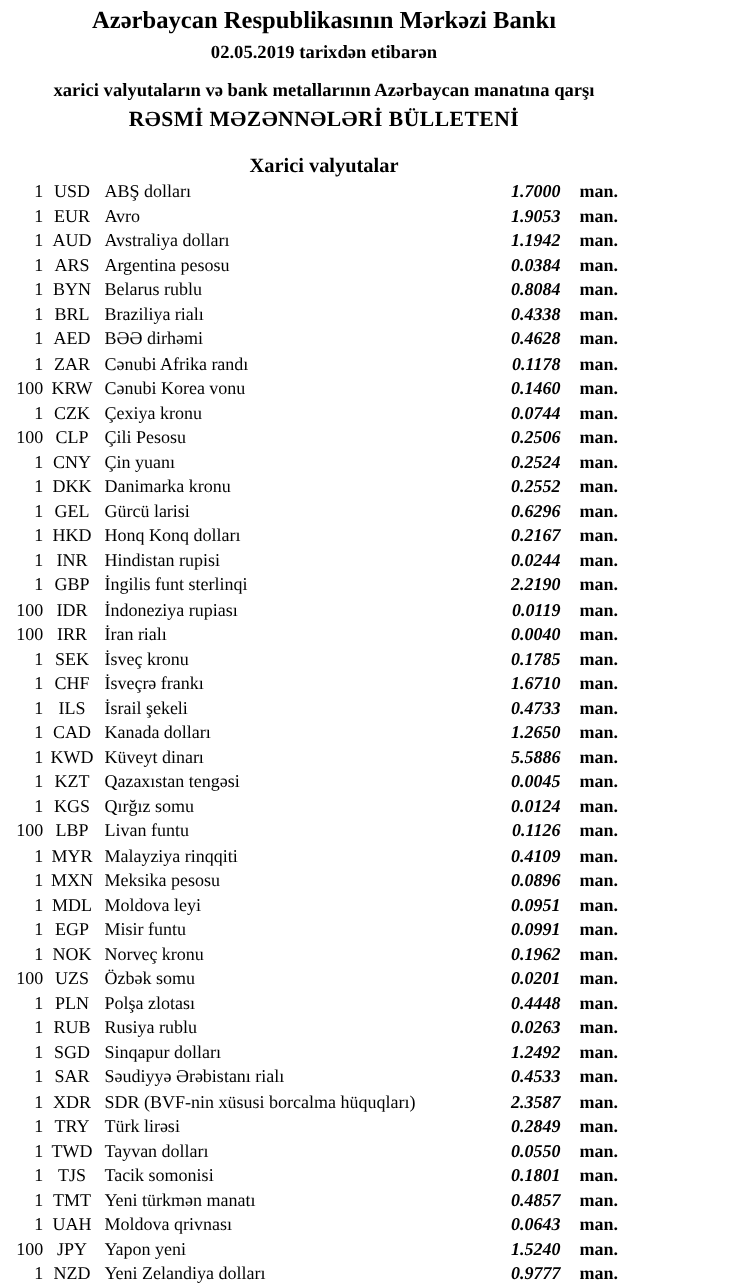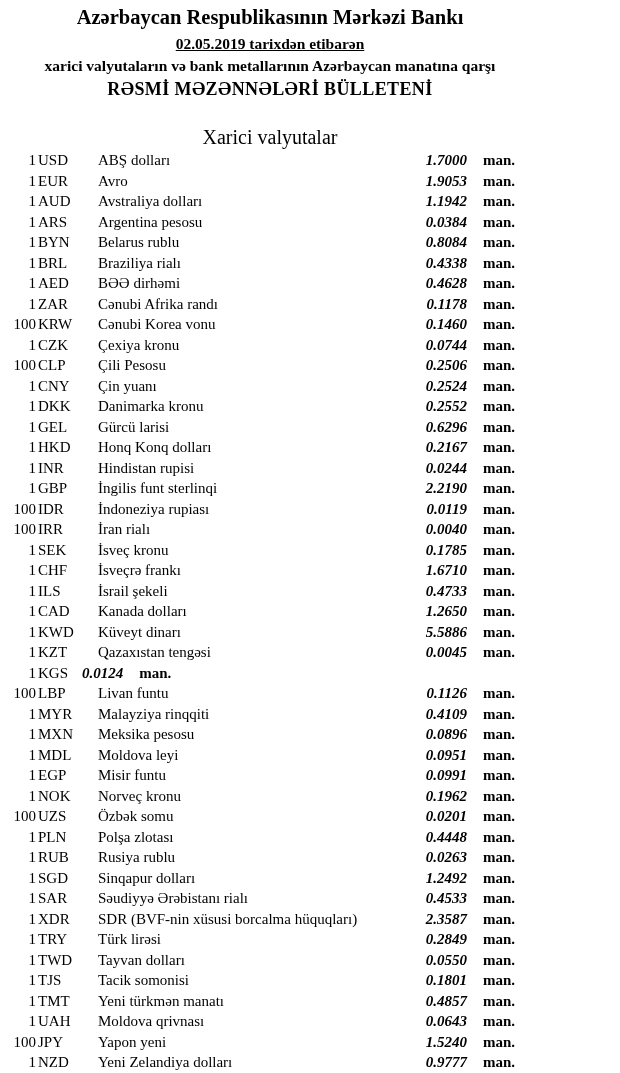--- a/index.html
+++ b/index.html
@@ -25,41 +25,40 @@
   .bank-title {
     font-size: 20.5px;
     font-weight: 700;
     line-height: 25px;
   }
   .date-line {
     font-size: 15.5px;
     font-weight: 700;
     line-height: 18px;
     margin-top: 5px;
-    text-decoration: underline;
   }
   .subject-line {
     font-size: 15.5px;
     font-weight: 700;
     line-height: 18px;
-    margin-top: 4px;
+    margin-top: 14px;
   }
   .bulletin-title {
     font-size: 18px;
     font-weight: 700;
     line-height: 19px;
     margin-top: 5px;
     letter-spacing: 0.4px;
   }
   .section-title {
     text-align: center;
-    font-size: 20px;
-    font-weight: 400;
+    font-size: 17px;
+    font-weight: 700;
     line-height: 19px;
-    margin-top: 29px;
+    margin-top: 19px;
   }
   .table {
     margin-top: 3px;
   }
   .row {
     display: flex;
     align-items: baseline;
     height: 20.5px;
     line-height: 20.5px;
     font-size: 15px;
@@ -68,25 +67,25 @@
   }
   .qty {
     flex: none;
     width: 36px;
     text-align: right;
   }
   .code {
     flex: none;
     width: 44px;
     margin-left: 2px;
-    text-align: left;
+    text-align: center;
   }
   .name {
     flex: 1;
-    margin-left: 16px;
+    margin-left: 5px;
     overflow: hidden;
   }
   .rate {
     flex: none;
     font-weight: 700;
     font-style: italic;
     text-align: right;
   }
   .unit {
     flex: none;
@@ -305,20 +304,21 @@
     <span class="qty">1</span>
     <span class="code">KZT</span>
     <span class="name">Qazaxıstan tengəsi</span>
     <span class="rate">0.0045</span>
     <span class="unit">man.</span>
   </div>
 
   <div class="row">
     <span class="qty">1</span>
     <span class="code">KGS</span>
+    <span class="name">Qırğız somu</span>
     <span class="rate">0.0124</span>
     <span class="unit">man.</span>
   </div>
 
   <div class="row">
     <span class="qty">100</span>
     <span class="code">LBP</span>
     <span class="name">Livan funtu</span>
     <span class="rate">0.1126</span>
     <span class="unit">man.</span>

